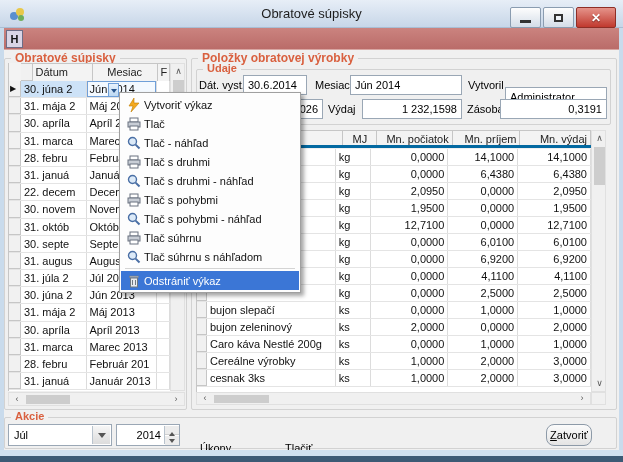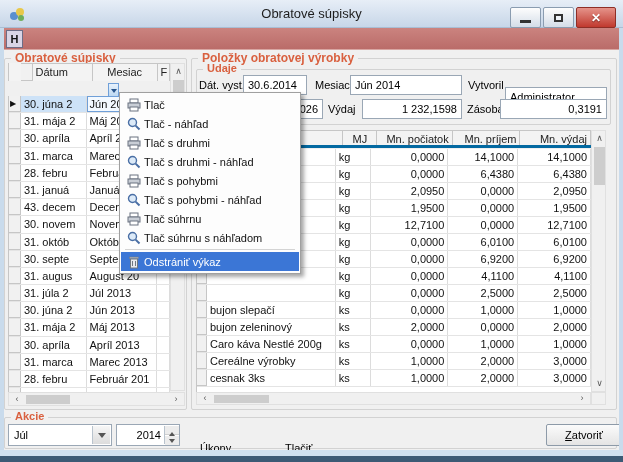--- a/index.html
+++ b/index.html
@@ -36,21 +36,21 @@
     padding:2px 3px 0 3px; overflow:hidden; white-space:nowrap; }
   .rows { position:absolute; overflow:hidden; background:#fff; }
   .grow { display:flex; border-bottom:1px solid #e4e4e4; background:#fff; }
   .gc { font-size:11px; color:#111; border-right:1px solid #dcdcdc; padding:2px 3px 0 3px;
     overflow:hidden; white-space:nowrap; }
   .selcell { background:#f1f1f1; border-right:1px solid #c6c6c6; border-bottom:1px solid #c6c6c6; position:relative; }
   .num { text-align:right; }
   .ctr { text-align:center; }
   
   .lgrid-head { left:8px; top:63px; width:162px; height:18px; border-left:1px solid #c6c6c6; }
-  .lgrid-rows { left:8px; top:96px; width:162px; height:310px; border-left:1px solid #c6c6c6; }
+  .lgrid-rows { left:8px; top:81px; width:162px; height:310px; border-left:1px solid #c6c6c6; }
   .lrow { height:17.2px; }
   .lc-sel { width:12px; } .lc-d { width:66px; } .lc-m { width:71px; } .lc-f { width:13px; }
   .lrow:first-of-type .lc-d { background:#cde2f7; }
   .lrow:first-of-type .lc-m { background:#f3f9ff; box-shadow:inset 0 0 0 1px #6f9fd8; }
   .lrow:first-of-type .lc-sel::before { content:"▶"; position:absolute; left:1px; top:3px; font-size:8px; color:#111; }
   .combo-editor-btn { position:absolute; left:108px; top:83px; width:11px; height:14px; z-index:3;
     background:linear-gradient(#e8f2fc,#bcd8f2); border:1px solid #6f9fd8; }
   .combo-editor-btn::after { content:""; position:absolute; left:2px; top:5px;
     border:3px solid transparent; border-top:4px solid #27548c; }
   
@@ -89,22 +89,22 @@
     background:linear-gradient(#f6f6f6,#dcdcdc); border-left:1px solid #b9c3cd; }
   .combo-btn::after { content:""; position:absolute; left:5px; top:7px;
     border:4px solid transparent; border-top:5px solid #555; }
   .spinner { position:absolute; left:116px; top:424px; width:64px; height:22px; background:#fff;
     border:1px solid #9aa7b5; font-size:11px; text-align:right; padding:4px 18px 0 0; }
   .spin-btns { position:absolute; right:1px; top:1px; width:14px; height:18px; border-left:1px solid #b9c3cd; }
   .spin-up, .spin-dn { position:absolute; left:0; width:14px; height:9px; background:#ececec; }
   .spin-up { top:0; border-bottom:1px solid #cfcfcf; } .spin-dn { top:10px; }
   .spin-up::after { content:""; position:absolute; left:4px; top:3px; border:3px solid transparent; border-bottom:4px solid #555; }
   .spin-dn::after { content:""; position:absolute; left:4px; top:3px; border:3px solid transparent; border-top:4px solid #555; }
-  .btn-close { position:absolute; left:546px; top:424px; width:76px; height:22px;
-    background:linear-gradient(#fbfbfb,#e4e4e4); border:1px solid #8d9aa8; border-radius:2px;
+  .btn-close { position:absolute; left:546px; top:424px; width:46px; height:22px;
+    background:linear-gradient(#fbfbfb,#e4e4e4); border:1px solid #8d9aa8; border-radius:8px;
     font-size:11px; color:#000; text-align:center; line-height:20px; display:block; }
   .btn-close::first-letter { text-decoration:underline; }
   
   .wb-left, .wb-right { position:absolute; top:28px; width:4px; height:428px; background:#c9dbec; z-index:6; }
   .wb-left { left:0; } .wb-right { left:619px; }
   .wb-bottom-light { position:absolute; left:0; top:450px; width:623px; height:6px; background:#cfe0ef; z-index:6; }
   .wb-bottom-dark { position:absolute; left:0; top:456px; width:623px; height:6px; background:#3c5a75; z-index:7; }
 </style>
 </head>
 <body>
@@ -185,21 +185,21 @@
 
       <div class="grow lrow">
         <div class="gc lc-sel selcell"></div>
         <div class="gc lc-d">31. januá</div>
         <div class="gc lc-m">Január 20</div>
         <div class="gc lc-f"></div>
       </div>
 
       <div class="grow lrow">
         <div class="gc lc-sel selcell"></div>
-        <div class="gc lc-d">43. decem</div>
+        <div class="gc lc-d">22. decem</div>
         <div class="gc lc-m">December</div>
         <div class="gc lc-f"></div>
       </div>
 
       <div class="grow lrow">
         <div class="gc lc-sel selcell"></div>
         <div class="gc lc-d">30. novem</div>
         <div class="gc lc-m">November</div>
         <div class="gc lc-f"></div>
       </div>
@@ -472,20 +472,29 @@
       <span class="spin-dn"></span>
     </span>
   </div>
   <span class="akcie-label" style="left:200px; top:430px; position:absolute;">Úkony</span>
   <span class="akcie-label" style="left:285px; top:430px; position:absolute;">Tlačiť</span>
   <span class="btn-close">Zatvoriť</span>
 
   <div class="cmenu">
     <div>
 
+        <div class="mitem">
+          <span class="micon" data-icon="lightning-icon">
+            <svg class="svg-lightning" viewBox="0 0 14 14">
+              <polygon points="7,0 2,8 6,8 4,14 12,5 7,5" fill="#f4a91f" stroke="#c07d00" stroke-width="0.6"></polygon>
+            </svg>
+
+          </span>
+          <span>Vytvoriť výkaz</span>
+        </div>
 
         <div class="mitem">
           <span class="micon" data-icon="printer-icon">
 
             <svg class="svg-printer" viewBox="0 0 14 14">
               <rect x="3" y="1" width="8" height="4" fill="#fff" stroke="#6a7280"></rect>
               <rect x="1" y="5" width="12" height="5" fill="#c9ced6" stroke="#6a7280"></rect>
               <rect x="3" y="9" width="8" height="4" fill="#fff" stroke="#6a7280"></rect>
             </svg>
 

